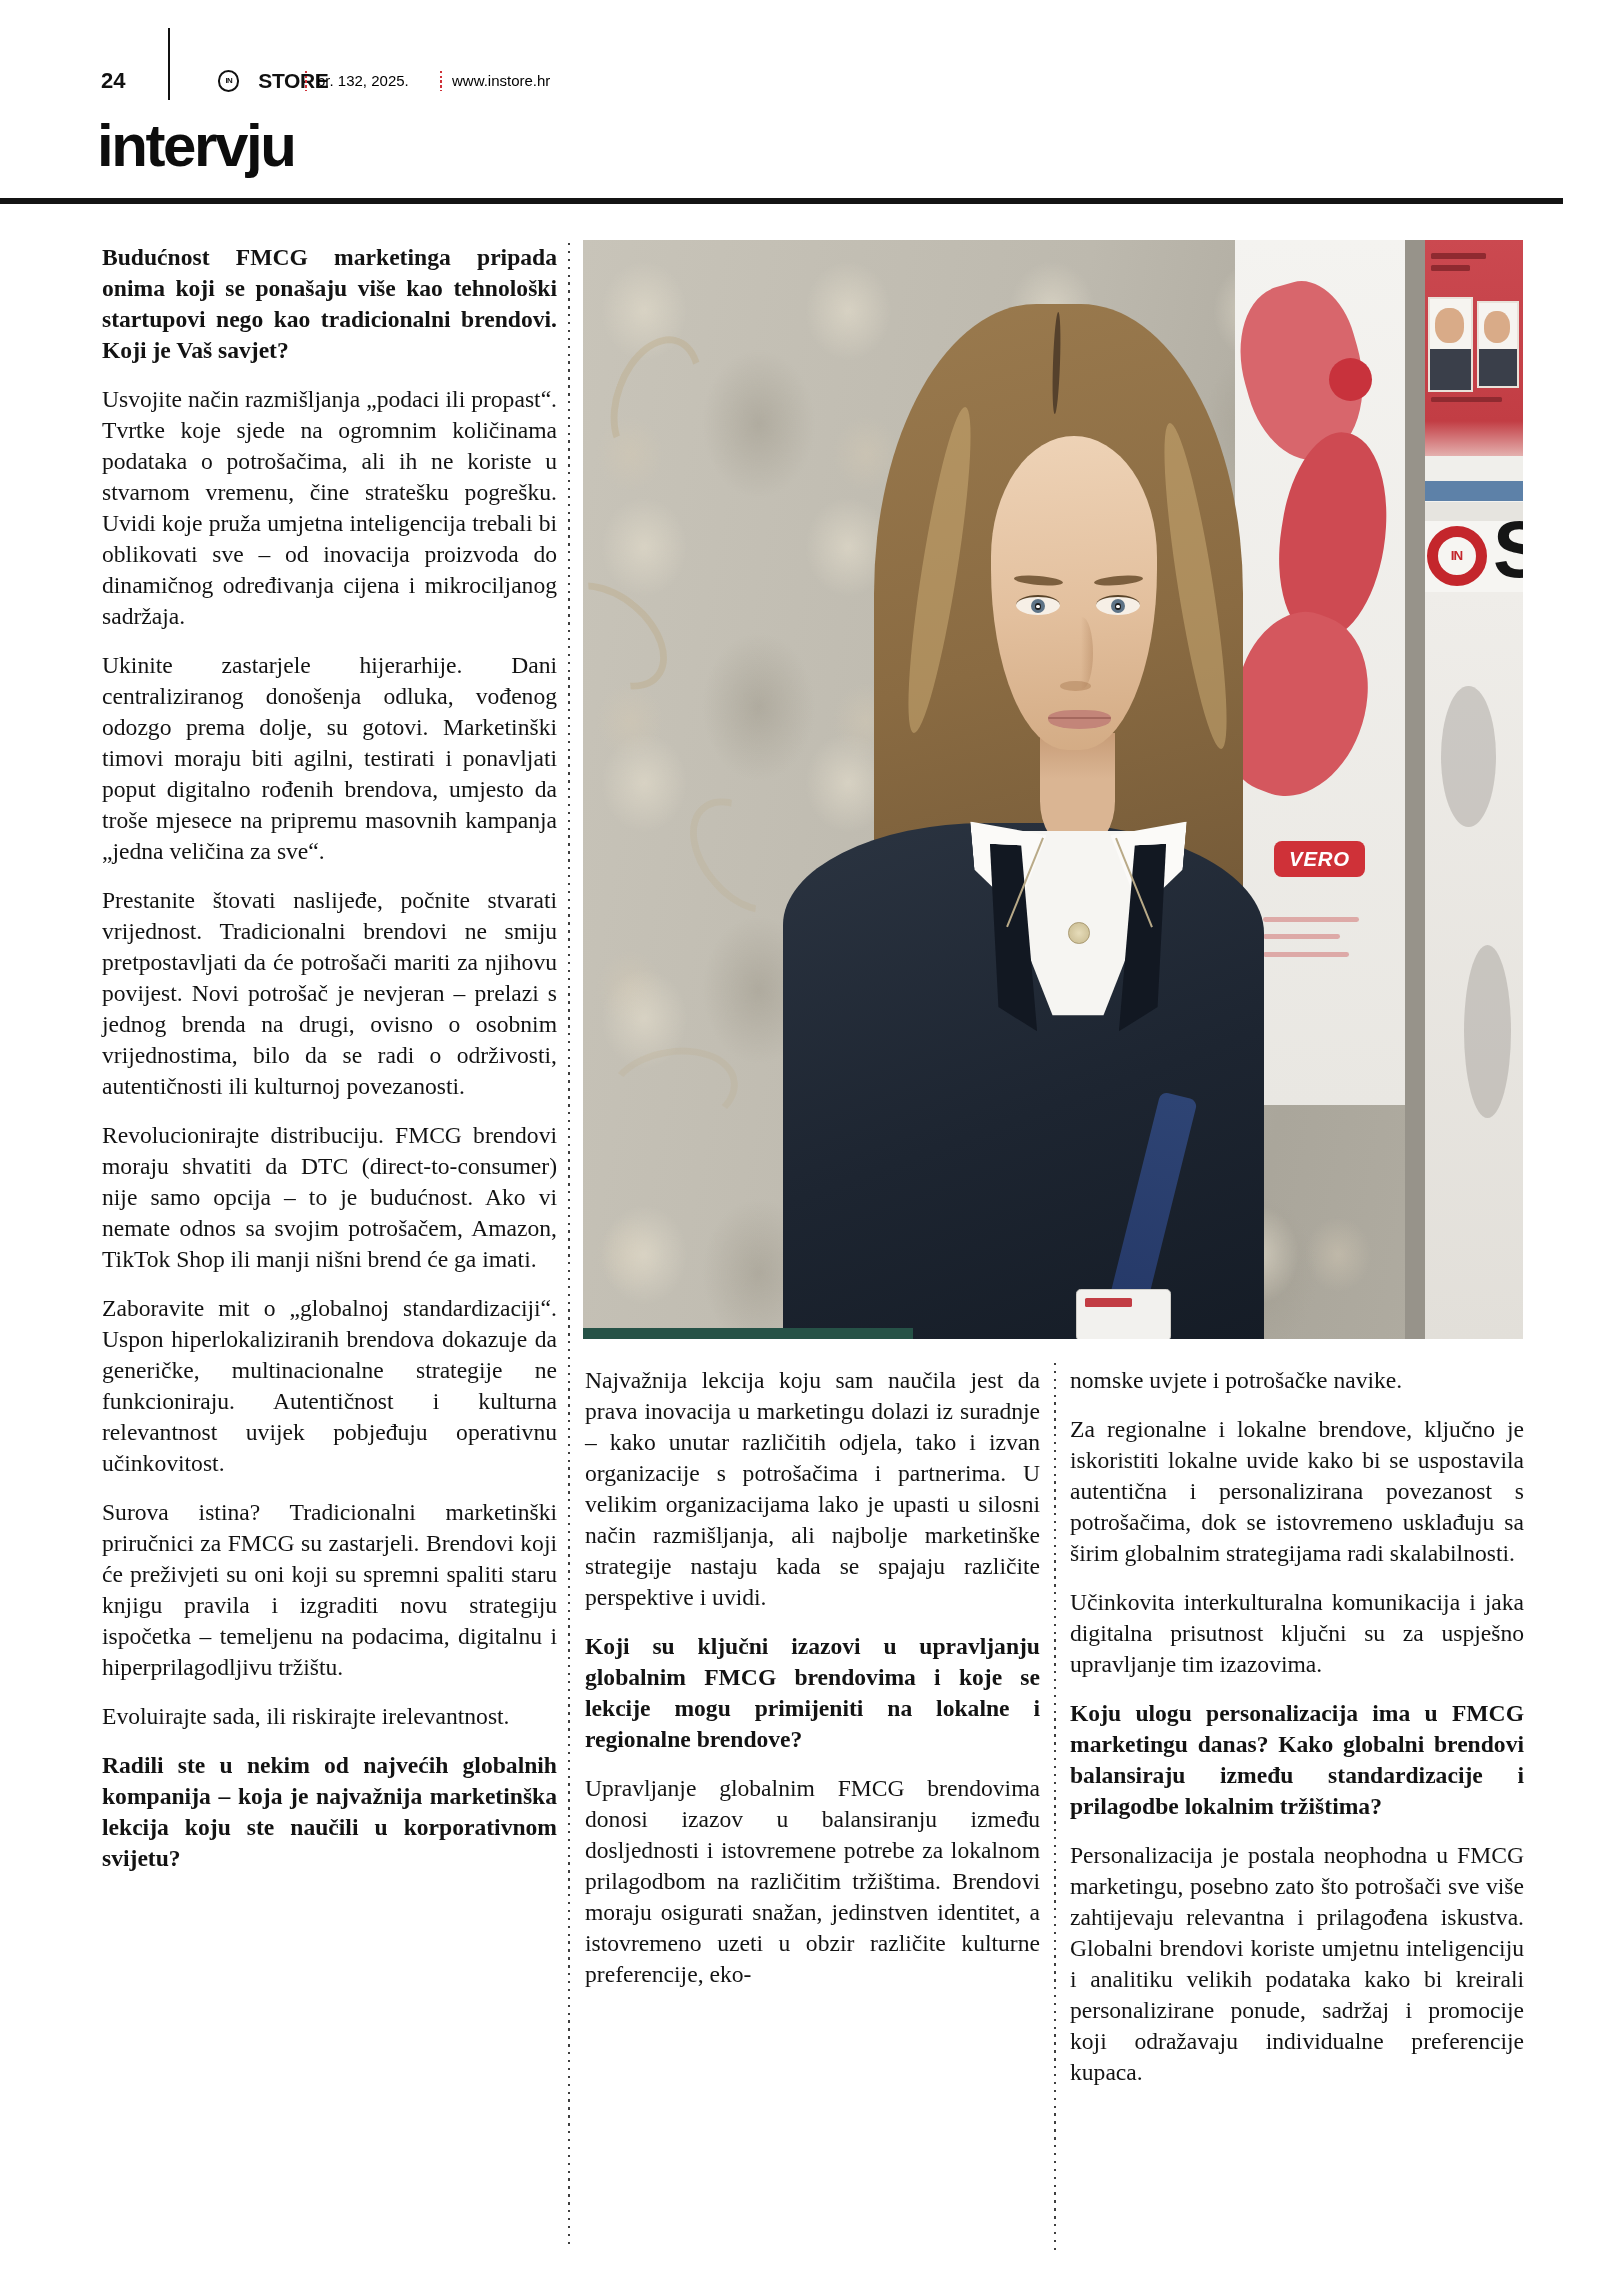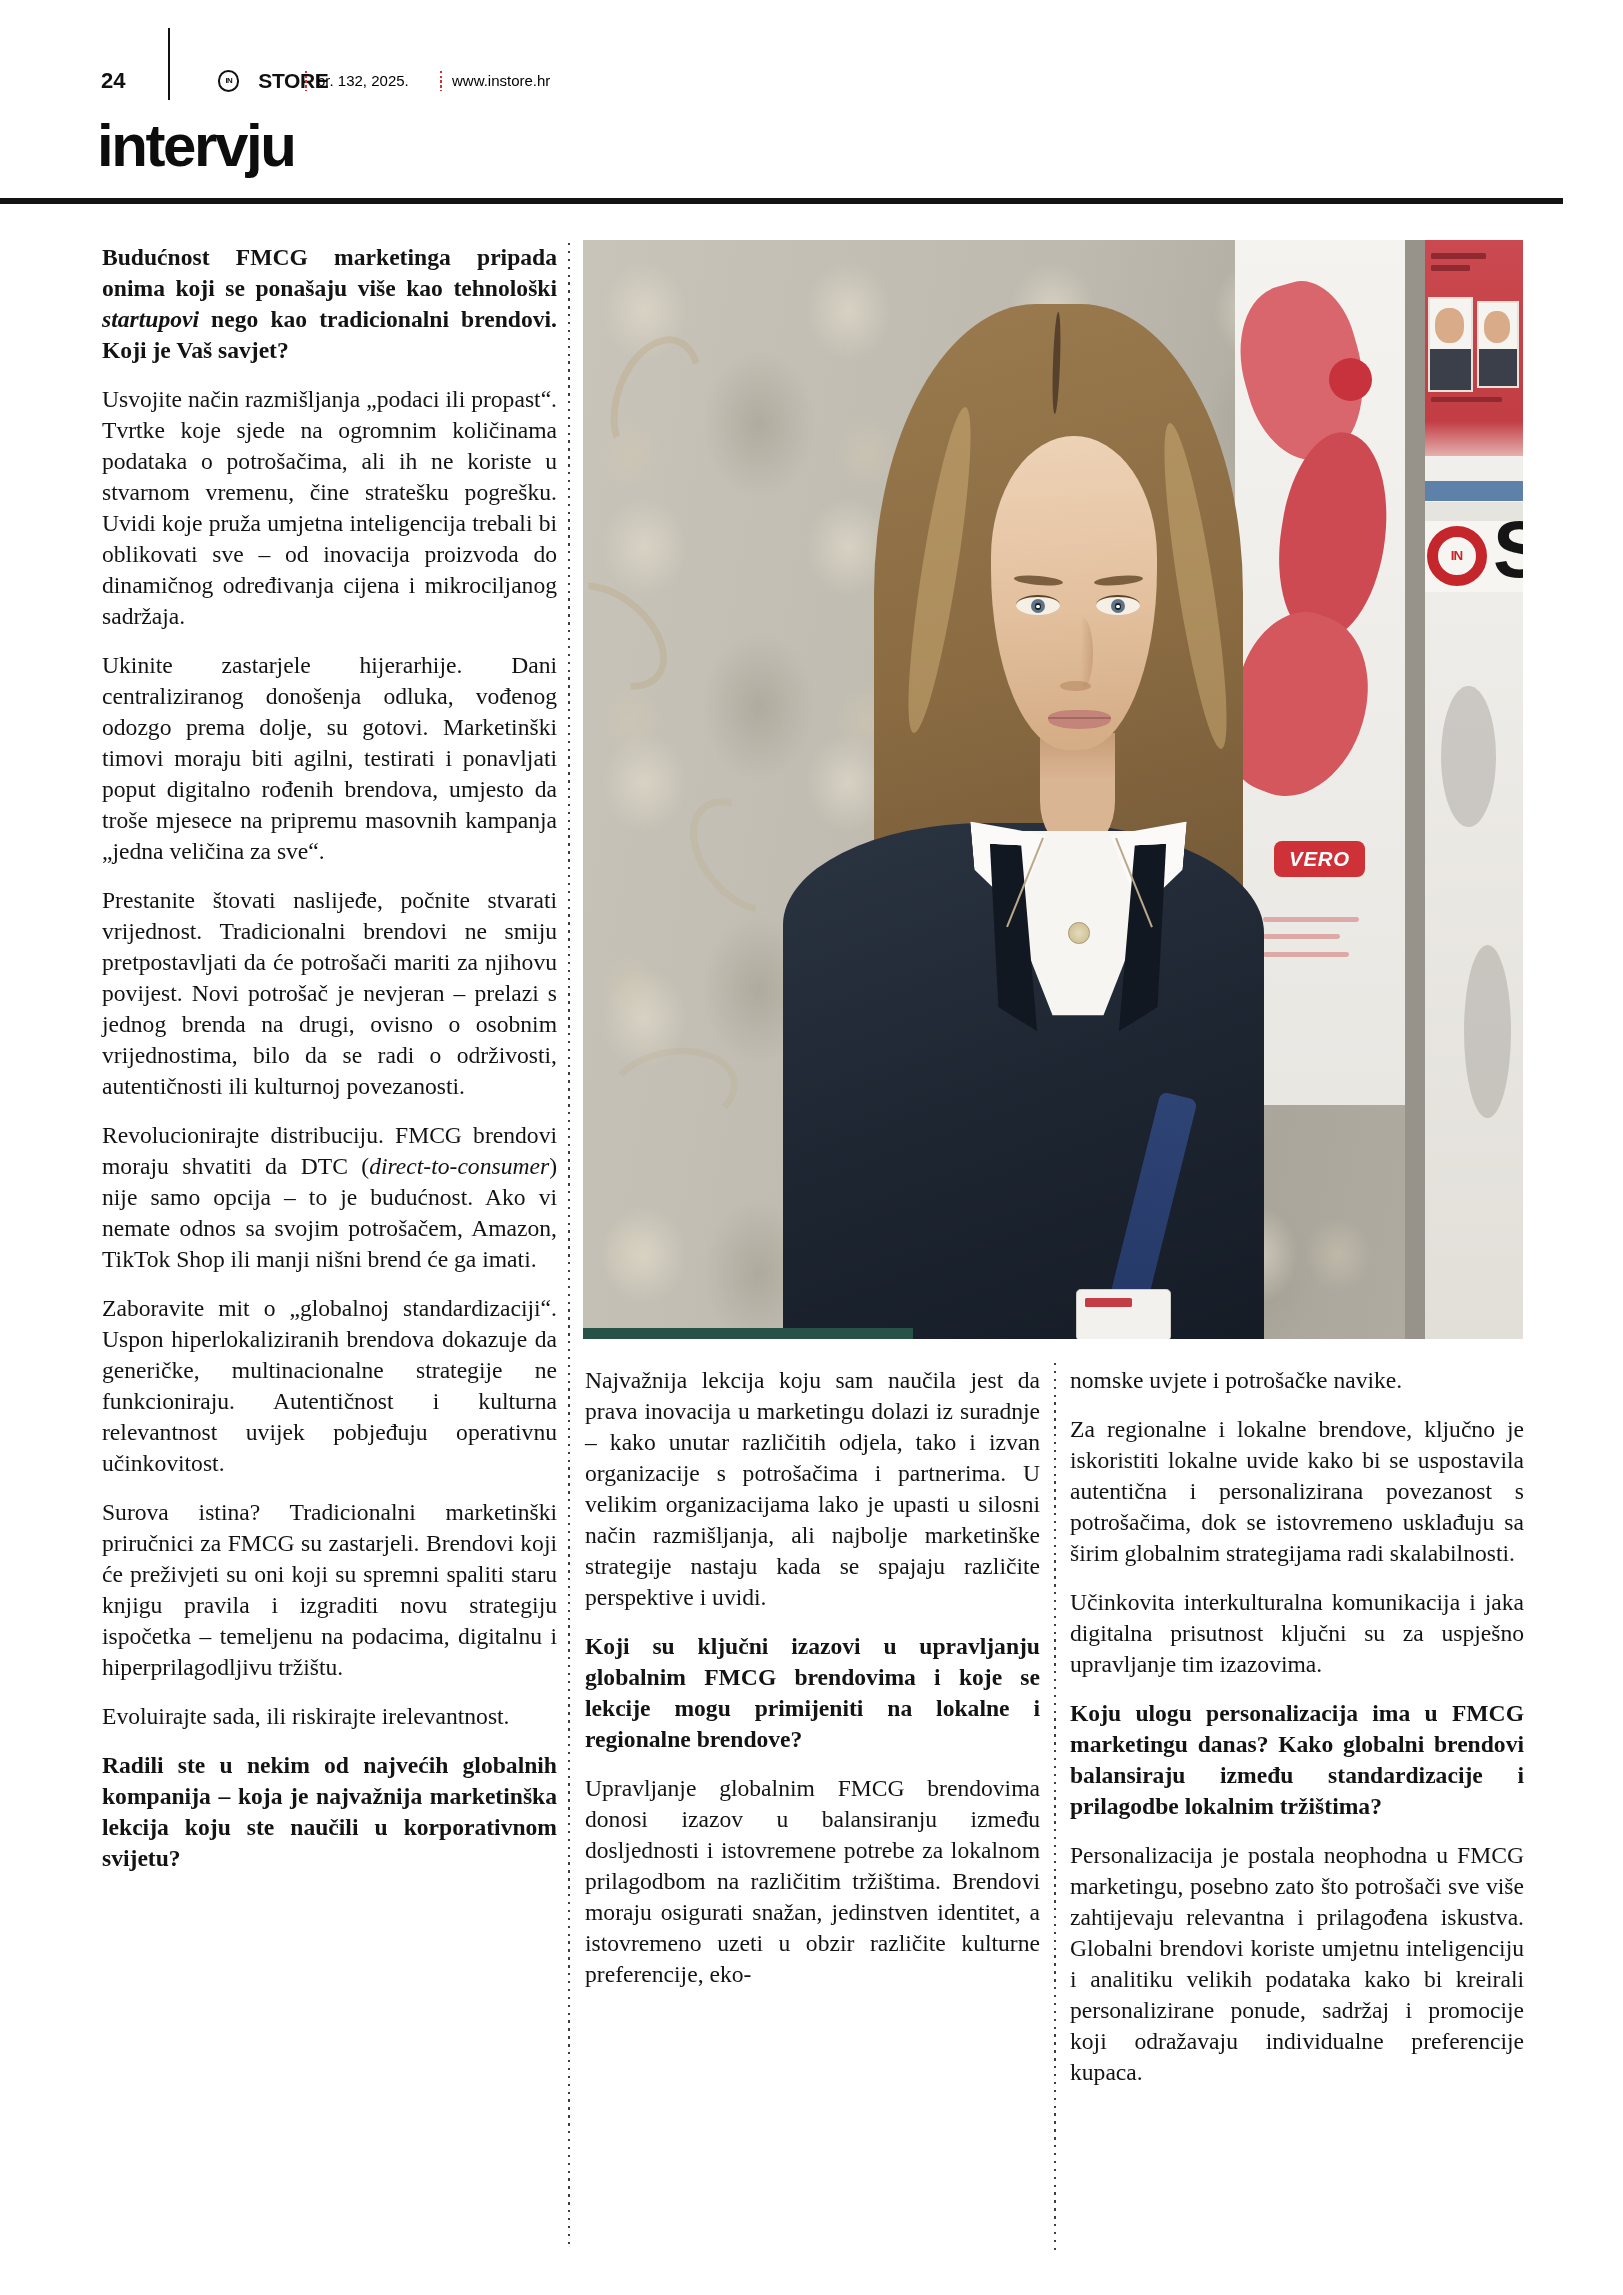--- a/index.html
+++ b/index.html
@@ -21,21 +21,21 @@
     background:repeating-linear-gradient(to bottom,#cf3138 0 2.4px,transparent 2.4px 4.7px);}
   .head-meta{position:absolute;top:72px;font-family:"Liberation Sans",sans-serif;
     font-size:15px;color:#000000;}
   .section-title{position:absolute;left:97px;top:116px;font-family:"Liberation Sans",sans-serif;
     font-weight:bold;font-size:60px;letter-spacing:-2.4px;color:#0d0d0d;line-height:1;}
   .black-rule{position:absolute;left:0;top:198px;width:1563px;height:5.5px;background:#141414;}
   
   .col{position:absolute;width:455px;}
   .col p{margin:0 0 18px 0;font-size:23.6px;line-height:31px;text-align:justify;}
   .col p.q{font-weight:bold;}
-  .col .em{font-style:italic;}
+  .col .em{}
   .dotsep{position:absolute;width:2.4px;
     background:repeating-linear-gradient(to bottom,#3f3f3f 0 2.4px,transparent 2.4px 7.9px);}
   
   .photo{position:absolute;left:583px;top:240px;width:940px;height:1099px;overflow:hidden;background:#b7b3a8;}
   .photo *{position:absolute;}
   .wallpaper{inset:0;
     background-image:
       radial-gradient(closest-side at 30% 30%, rgba(222,216,200,.75), rgba(222,216,200,0) 70%),
       radial-gradient(closest-side at 70% 65%, rgba(160,155,142,.55), rgba(160,155,142,0) 75%),
       radial-gradient(closest-side at 20% 80%, rgba(210,200,180,.5), rgba(210,200,180,0) 70%),

